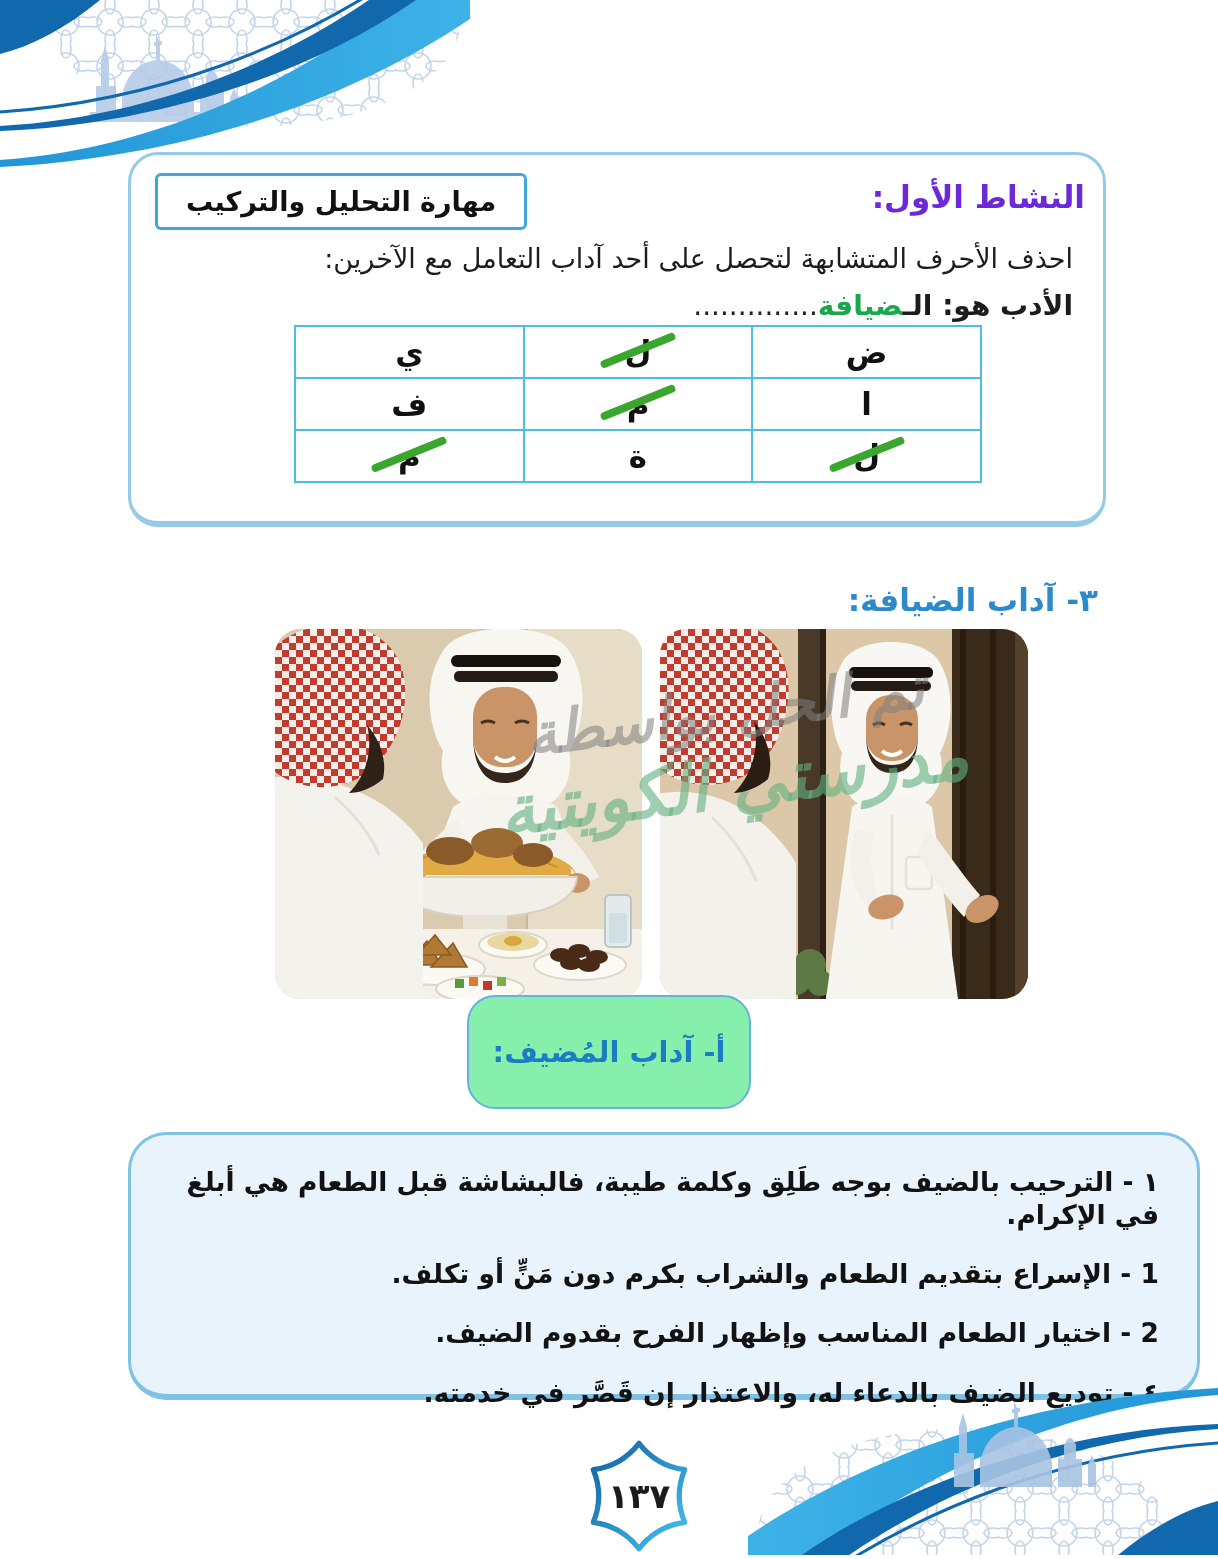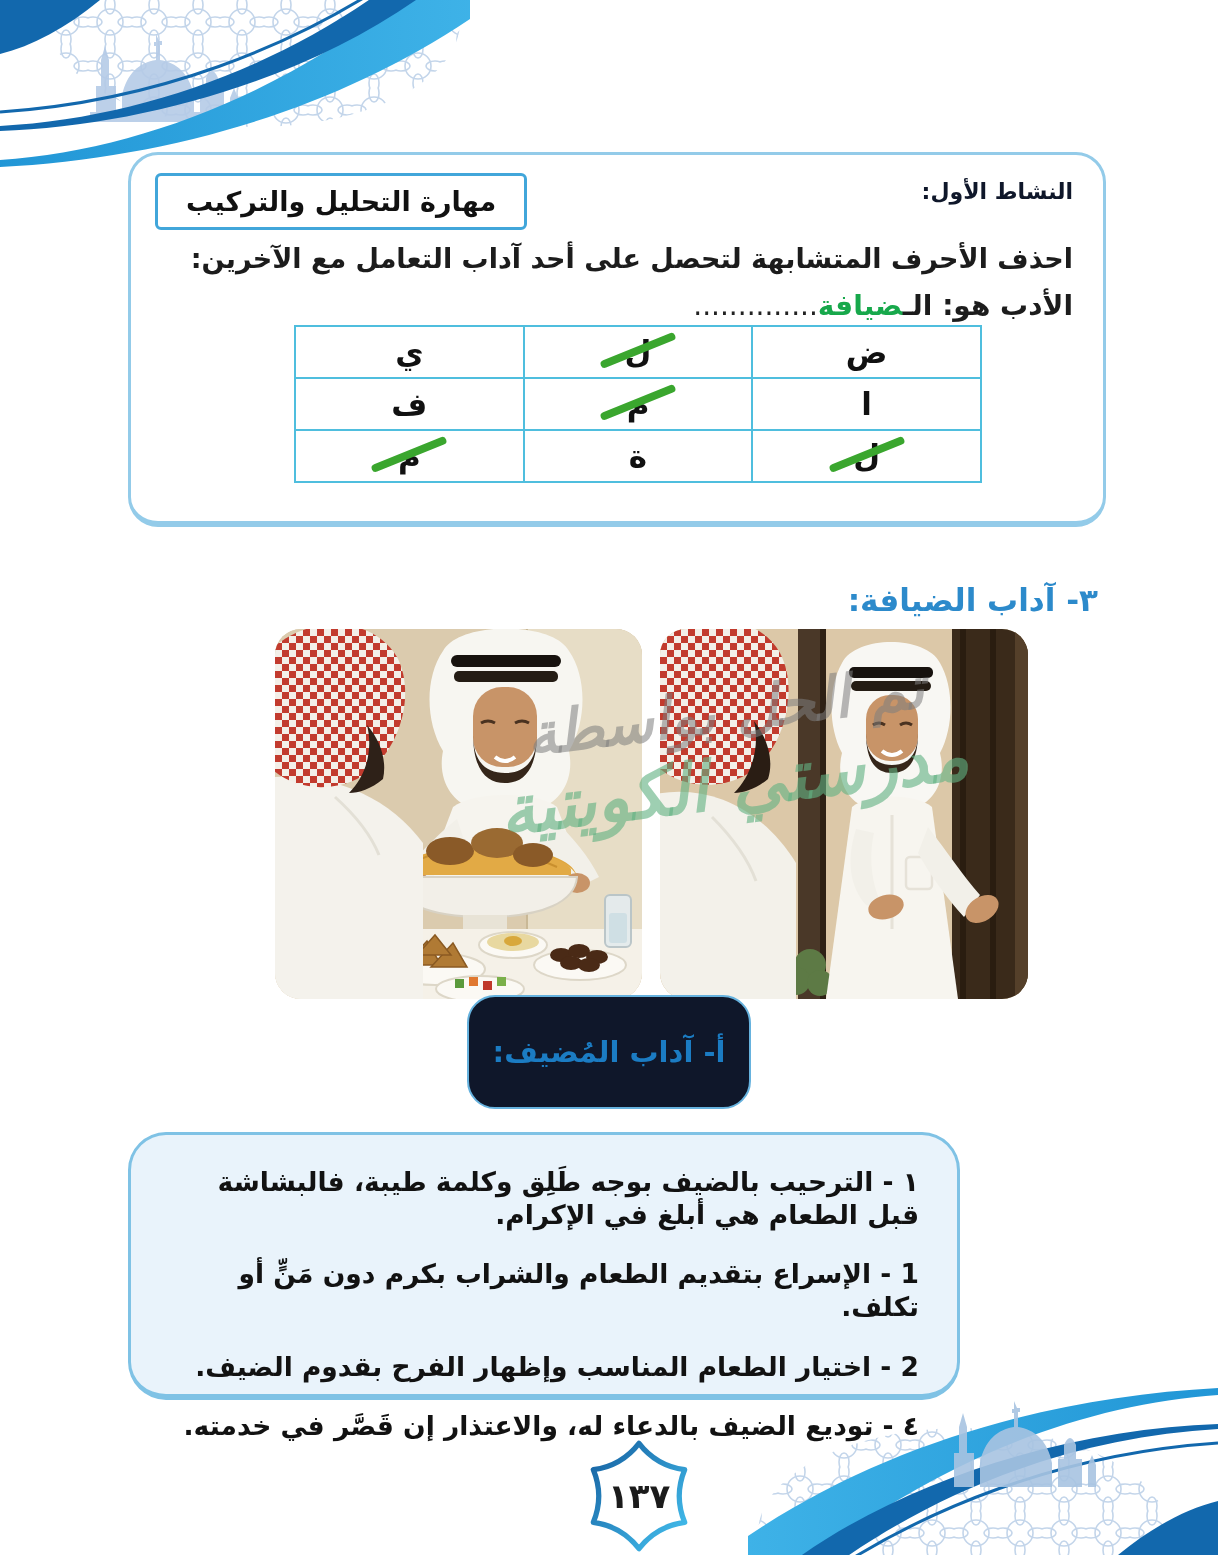--- a/index.html
+++ b/index.html
@@ -15,26 +15,26 @@
   .activity-box{
     position:absolute;left:128px;top:152px;width:972px;height:366px;
     border:3px solid #93cbe9;border-bottom-width:6px;border-radius:30px;background:#fff;
   }
   .skill-badge{
     position:absolute;left:24px;top:18px;padding:10px 28px;
     border:3px solid #41a6da;border-radius:6px;color:#111;
     font-size:27px;font-weight:600;white-space:nowrap;
   }
   .activity-title{
-    position:absolute;right:30px;top:24px;color:#0f172a;
-    font-size:22px;font-weight:700;white-space:nowrap;
+    position:absolute;right:18px;top:24px;color:#6d28d9;
+    font-size:31px;font-weight:700;white-space:nowrap;
   }
   .activity-instruction{
     position:absolute;right:30px;top:88px;color:#1c1c1c;
-    font-size:27px;font-weight:700;white-space:nowrap;
+    font-size:27px;font-weight:400;white-space:nowrap;
   }
   .answer-line{
     position:absolute;right:30px;top:134px;color:#1c1c1c;
     font-size:28px;font-weight:600;white-space:nowrap;text-align:right;
   }
   .answer-word{color:#17a84b;font-weight:700;}
   .answer-dots{color:#222;font-weight:400;letter-spacing:1px;}
   .letters-table{
     position:absolute;left:163px;top:170px;width:688px;border-collapse:collapse;
     direction:rtl;table-layout:fixed;
@@ -59,27 +59,27 @@
   .photo svg{display:block;width:100%;height:100%;}
   .watermark{
     position:absolute;left:230px;top:678px;width:1000px;text-align:center;
     transform:rotate(-7deg);pointer-events:none;font-style:italic;line-height:1.15;
   }
   .watermark .wm1{font-size:58px;font-weight:700;color:rgba(125,125,125,.55);}
   .watermark .wm2{font-size:68px;font-weight:700;color:rgba(98,178,130,.62);}
   
   .host-label{
     position:absolute;left:467px;top:995px;width:280px;height:110px;
-    background:#0f172a;border:2.5px solid #66b2de;border-radius:28px;
+    background:#86efac;border:2.5px solid #66b2de;border-radius:28px;
     display:flex;align-items:center;justify-content:center;
     color:#1b7cc3;font-size:29px;font-weight:700;
   }
   
   .list-box{
-    position:absolute;left:128px;top:1132px;width:832px;height:268px;
+    position:absolute;left:128px;top:1132px;width:1072px;height:268px;
     background:#e9f3fb;border:3px solid #7fc2e5;border-bottom-width:6px;border-radius:38px;
     box-sizing:border-box;padding:30px 38px 0 35px;
   }
   .list-box .li{
     text-align:right;color:#121212;font-size:26.5px;font-weight:600;
     margin-bottom:26px;line-height:1.25;
   }
   
   .page-badge{position:absolute;left:581px;top:1438px;width:116px;height:116px;}
   .page-badge .num{

